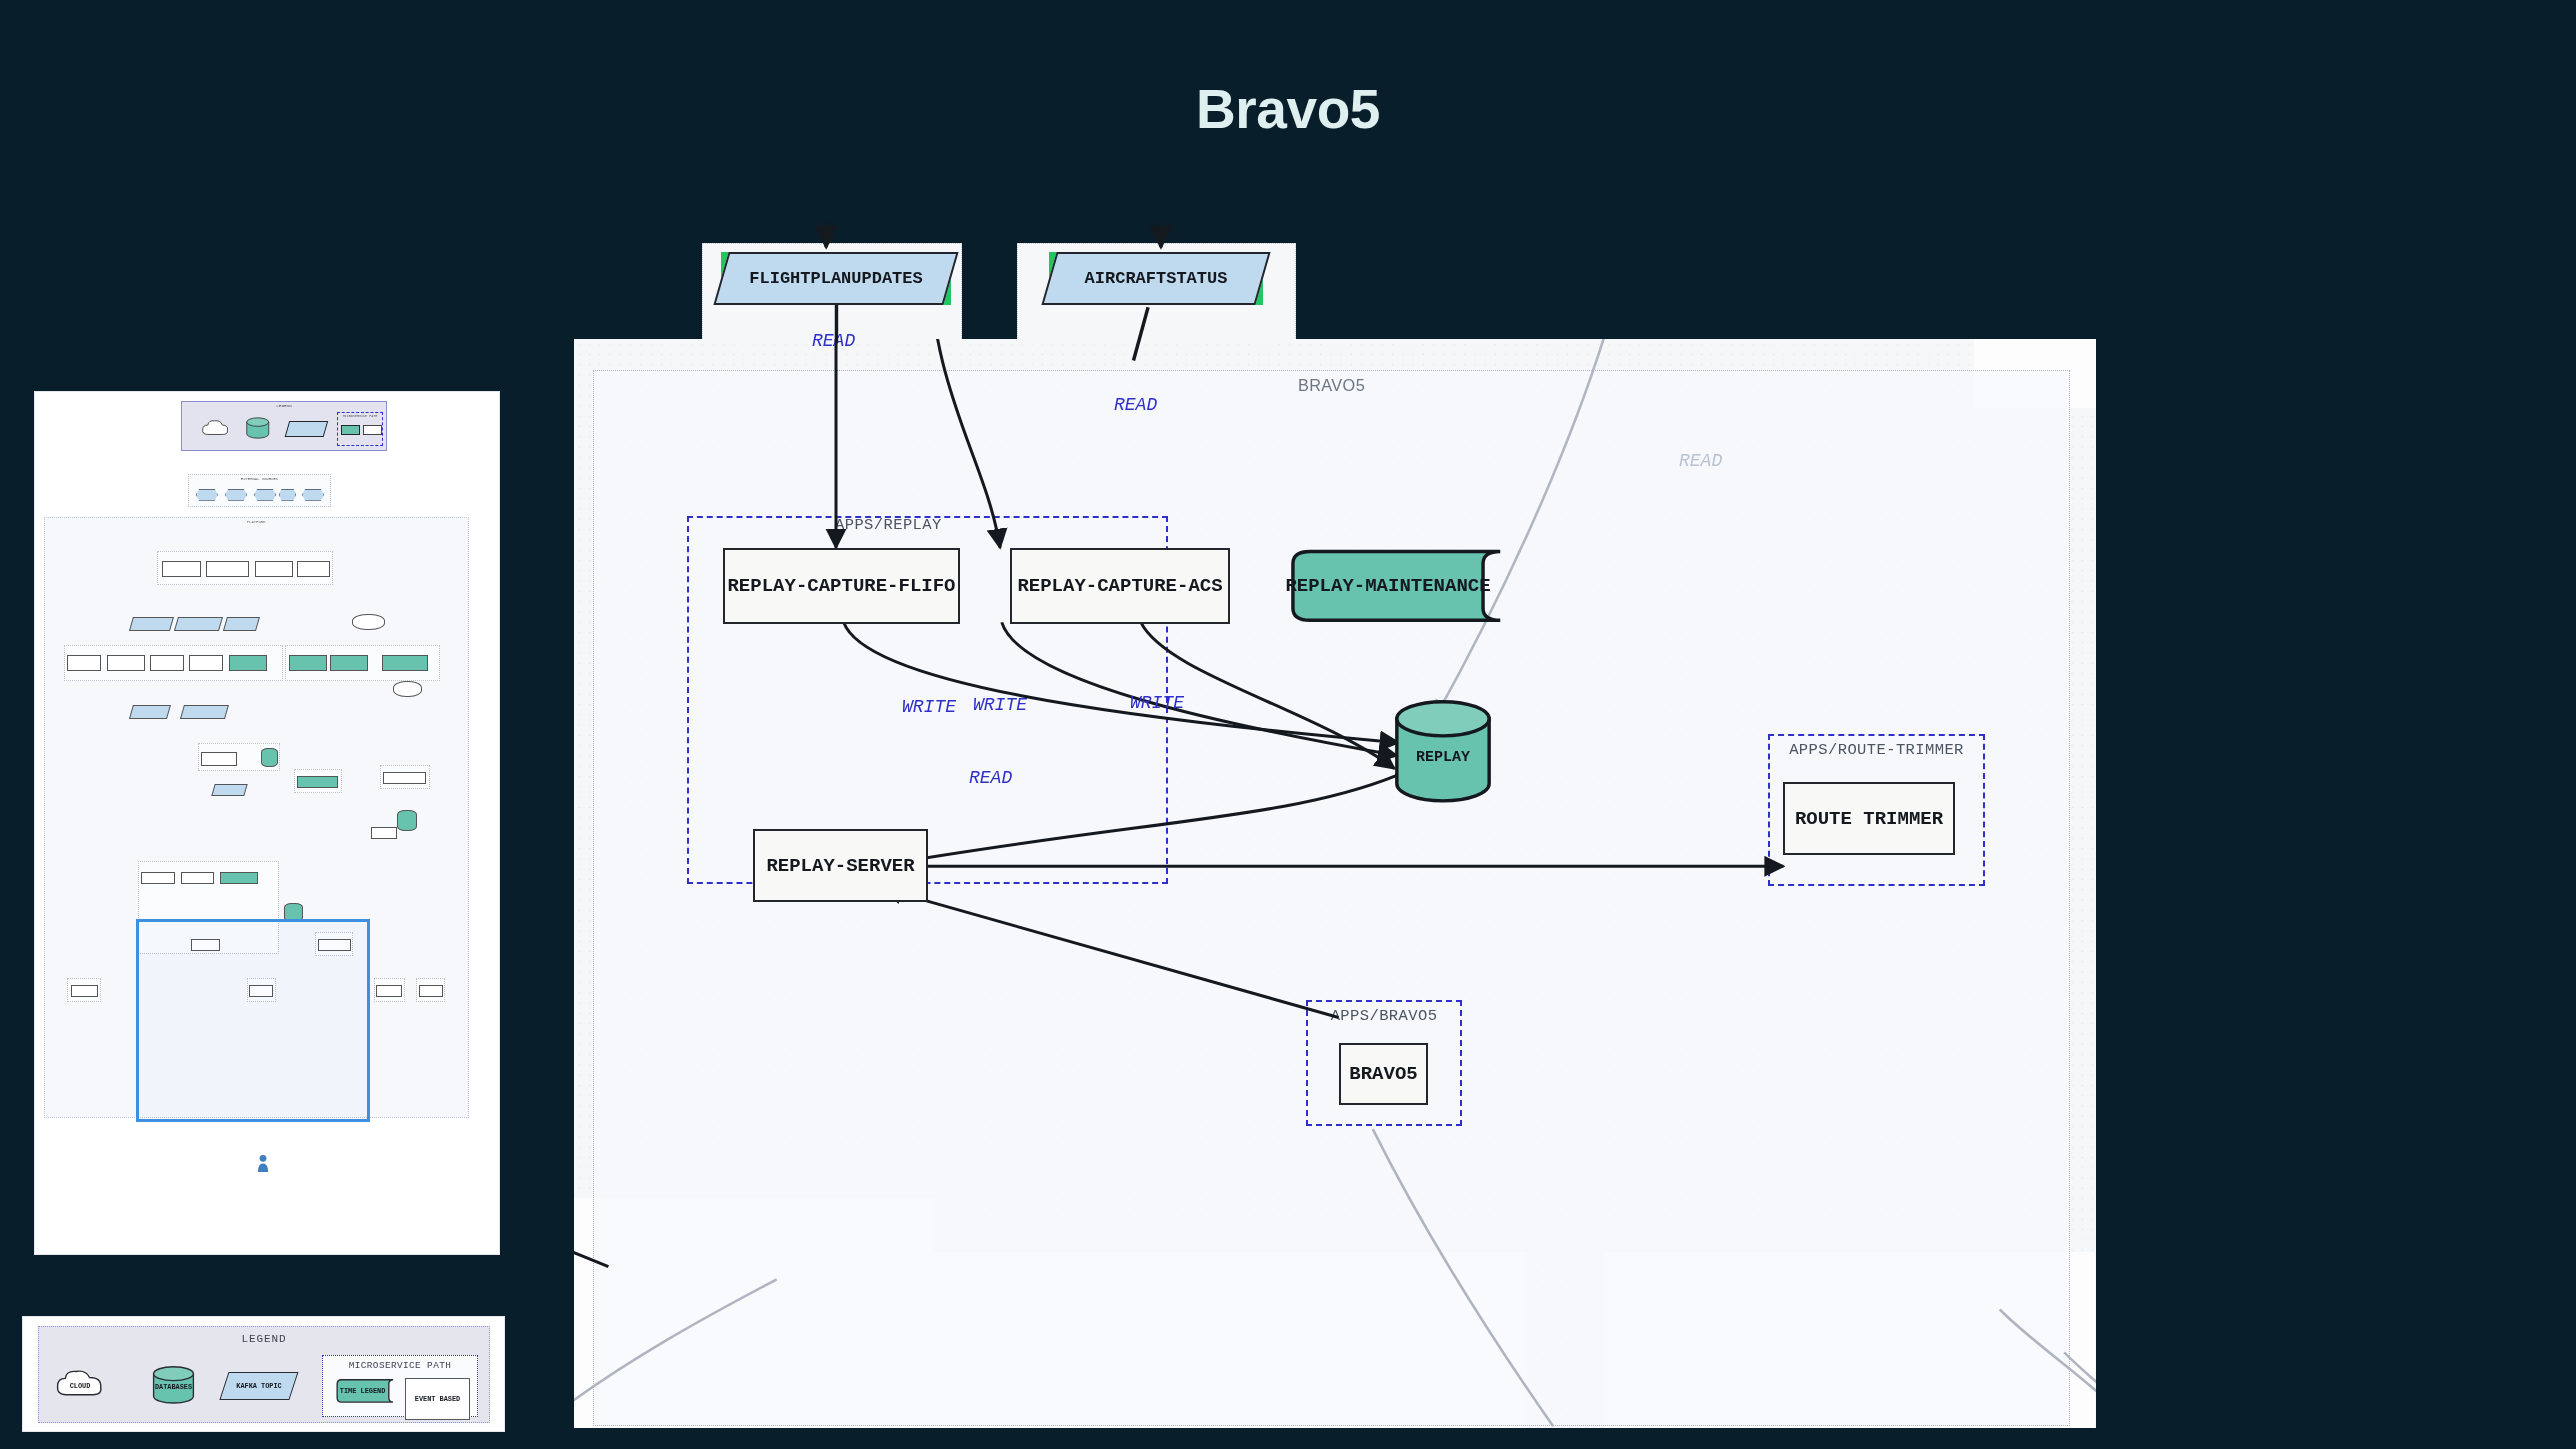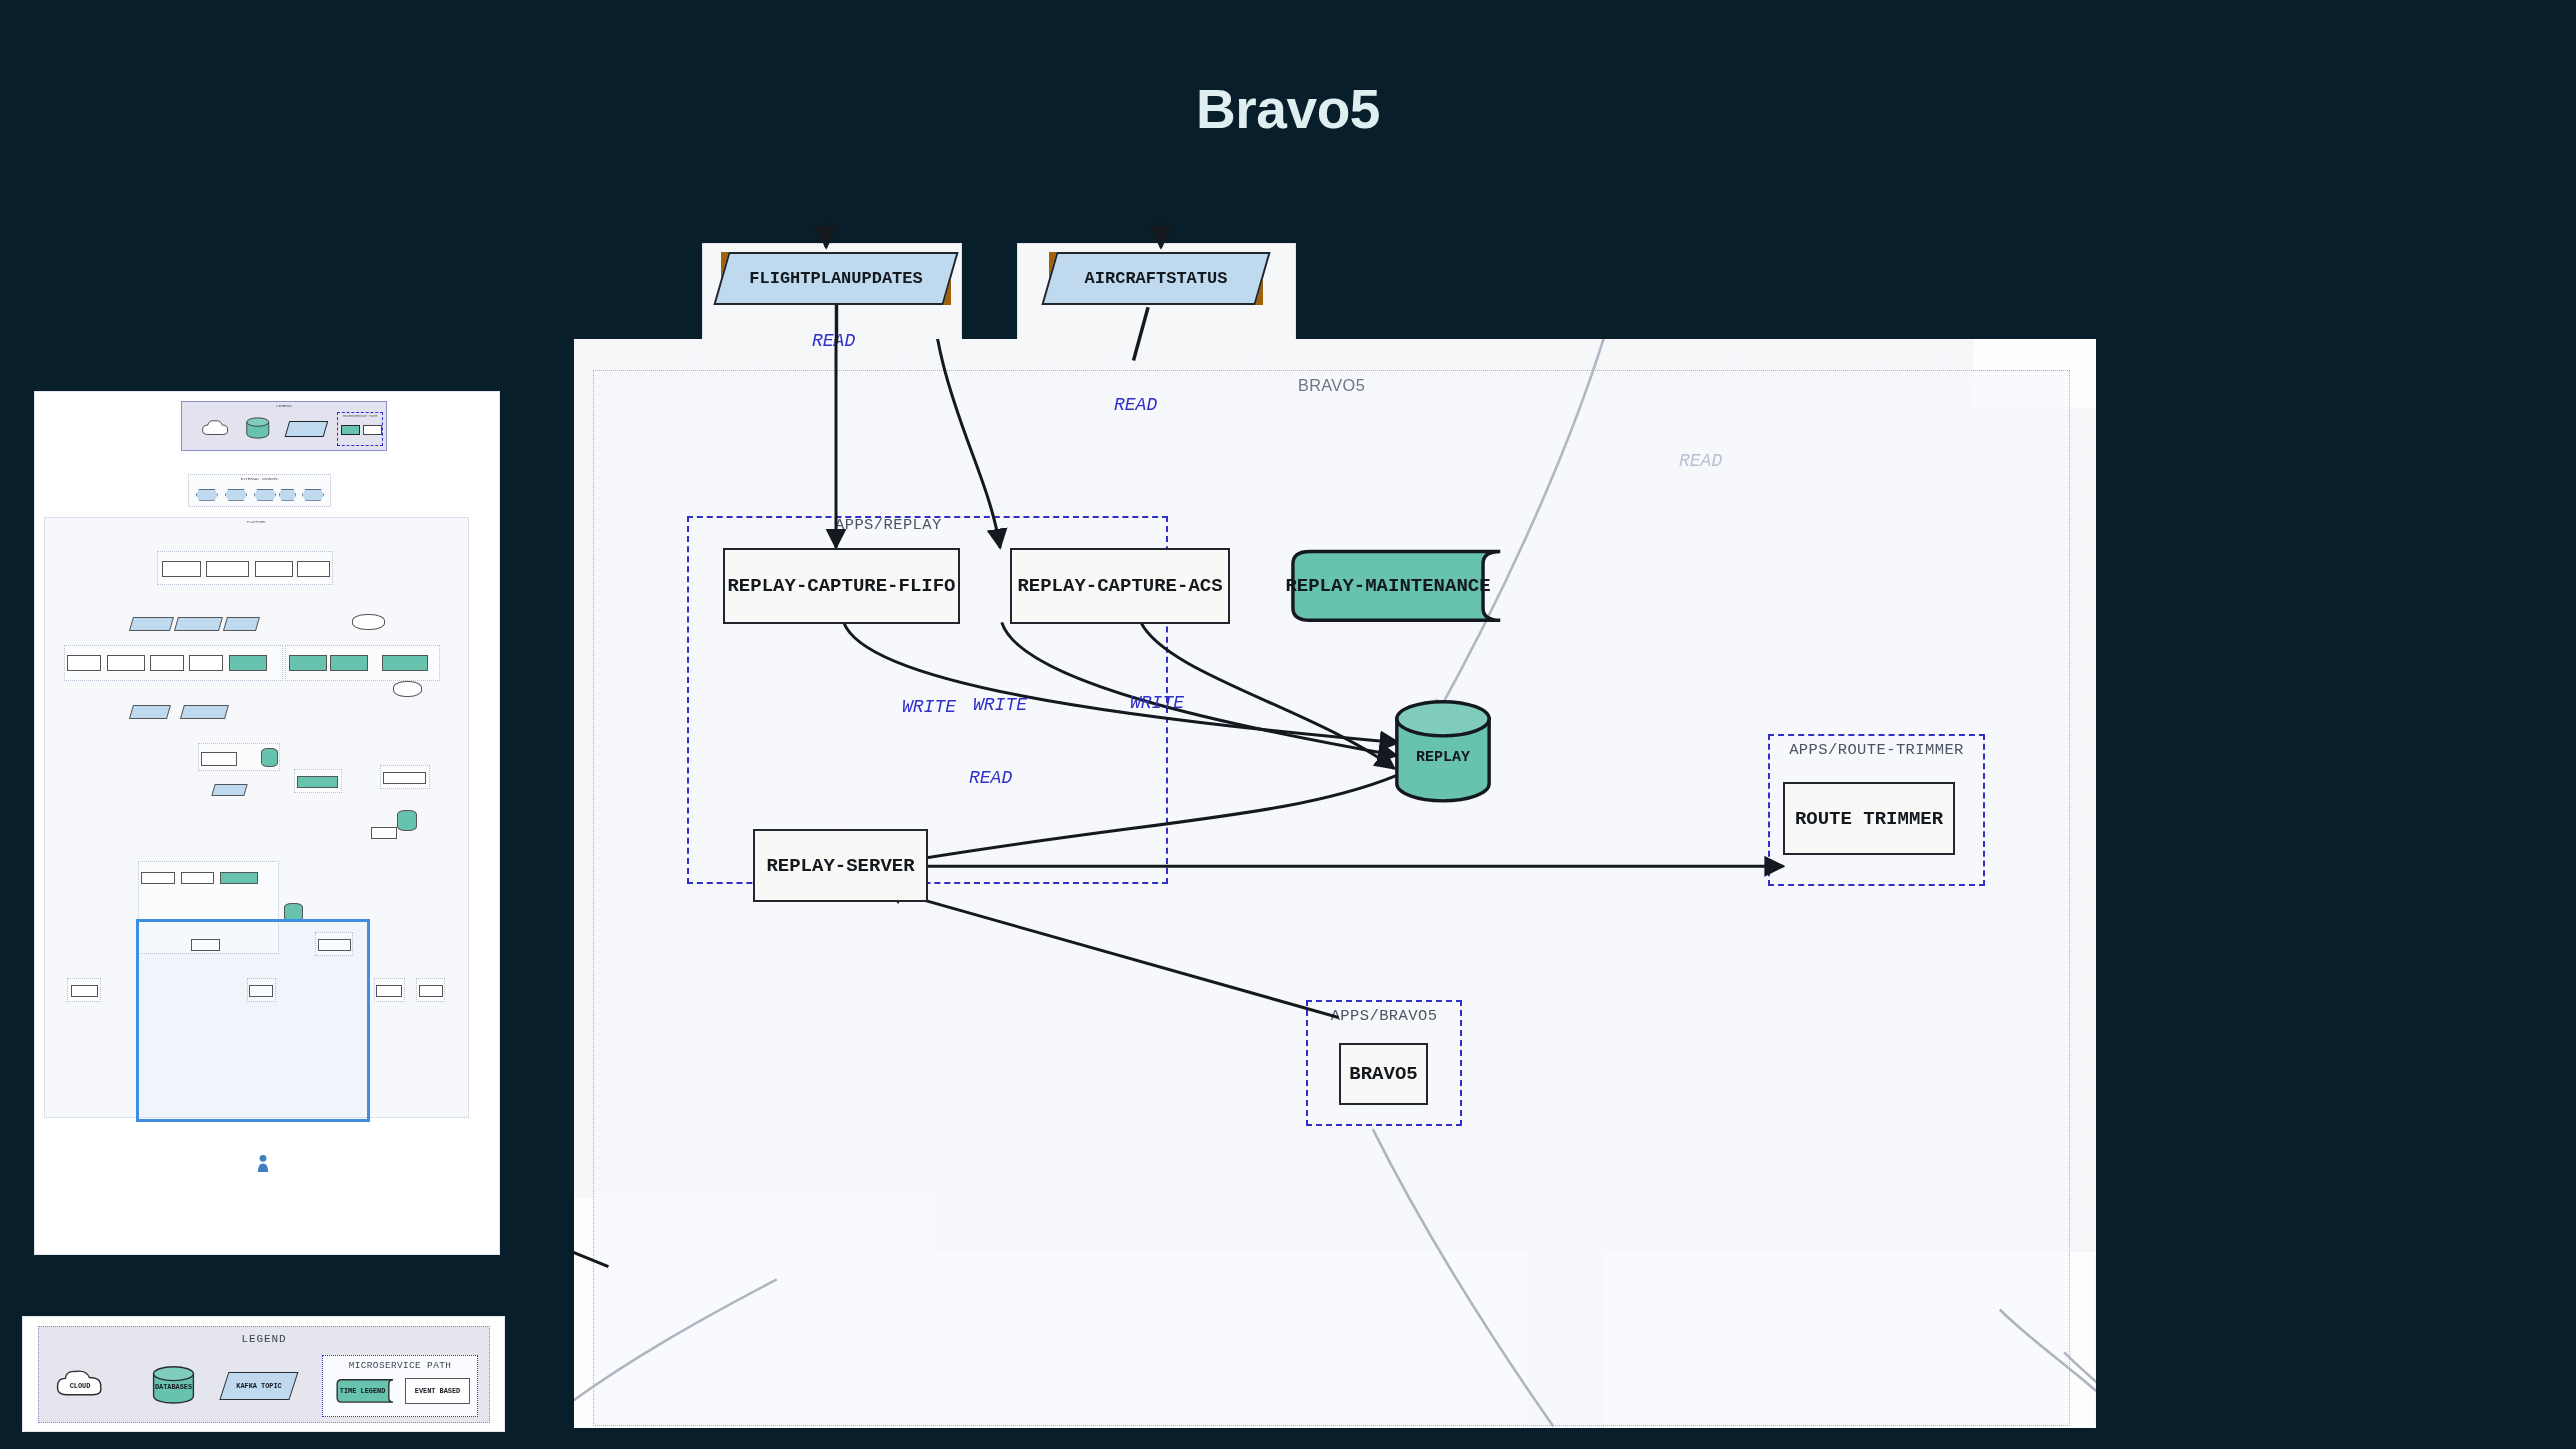--- a/index.html
+++ b/index.html
@@ -77,21 +77,21 @@
     font-family: "Liberation Mono", monospace;
     font-weight: bold; color: #14181f;
     text-align: center;
     white-space: nowrap;
   }
   .node-rect {
     background: #f8f8f6;
     border: 2.6px solid #22262c;
   }
   .node-topic {
-    background: #a16207;
+    background: #22c55e;
     border: 0;
   }
   .node-topic .topic-shape {
     position: absolute; inset: 0;
     background: #bfd9ee;
     border: 2.6px solid #22262c;
     transform: skewX(-16deg);
   }
   .node-topic .topic-label {
     position: relative; z-index: 2;
@@ -186,21 +186,21 @@
   #lg-cloud { left: 16px; top: 41px; width: 50px; height: 33px; }
   #lg-db   { left: 112px; top: 38px; width: 45px; height: 39px; }
   #lg-topic{ left: 185px; top: 45px; width: 70px; height: 27.5px; }
   #lg-path {
     position: absolute; left: 283px; top: 27.5px; width: 156px; height: 62px;
     border: 1.7px dotted #2f2fc9; background: #fafbfe;
   }
   #lg-path-title { position:absolute; left:0; top:4.3px; width:100%; text-align:center;
     font-family:"Liberation Mono", monospace; font-size:9.4px; color:#3d4350; letter-spacing:0.4px; }
   #lg-time { left: 8.6px; top: 22px; width: 62px; height: 26px; }
-  #lg-evt { left: 82px; top: 22px; width: 65px; height: 26px;
+  #lg-evt { left: 82px; top: 22px; width: 65px; height: 42px;
     background:#fff; border:1.7px solid #55595f; }
   .lg-shape { position:absolute; inset:0; }
   .lg-txt { position: relative; z-index: 3; }
 
   svg.edges { position:absolute; left:0; top:0; width:1522px; height:1089px; overflow:visible; pointer-events:none; }
 </style>
 </head>
 <body>
 
 <div id="root">

